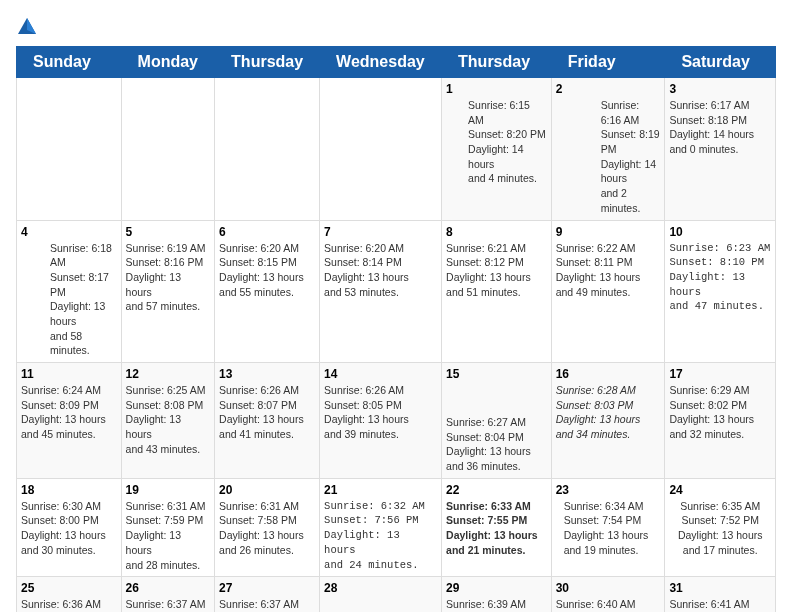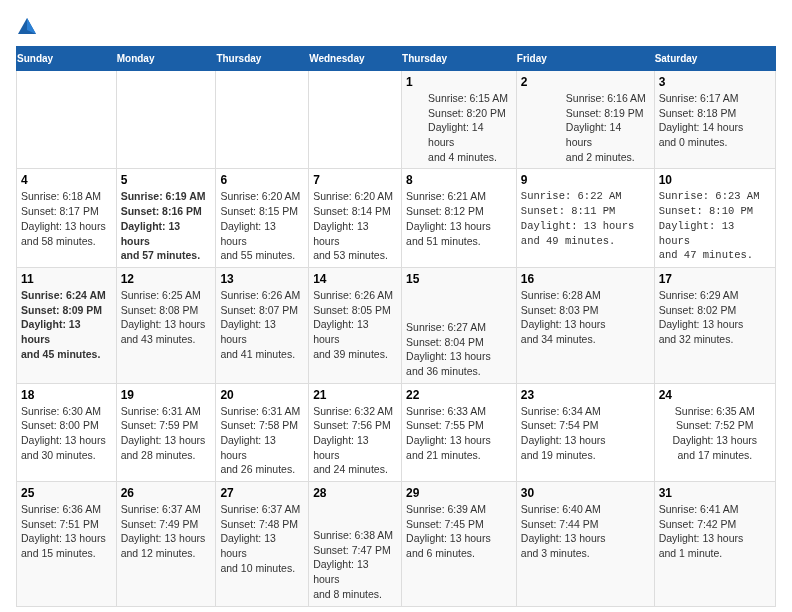--- a/index.html
+++ b/index.html
@@ -50,23 +50,23 @@
     table {
       width: 100%;
       border-collapse: collapse;
       font-size: 11px;
     }
     thead tr {
       background-color: #1a5fa8;
       color: #fff;
     }
     thead th {
-      padding: 6px 0;
+      padding: 6px 16px;
       text-align: left;
-      font-size: 10px;
+      font-size: 16px;
       font-weight: bold;
       border: 1px solid #1a5fa8;
     }
     tbody tr {
       border-bottom: 1px solid #ccc;
     }
     tbody td {
       vertical-align: top;
       padding: 4px 4px;
       border: 1px solid #ddd;
@@ -148,28 +148,28 @@
           <span class="day-number">3</span>
           <div class="day-info" style="white-space: pre-line;">Sunrise: 6:17 AM
 Sunset: 8:18 PM
 Daylight: 14 hours
 and 0 minutes.</div>
         </td>
       </tr>
       <tr>
         <td>
           <span class="day-number">4</span>
-          <div class="day-info" style="white-space: pre-line;">Sunrise: 6:18 AM
+          <div class="day-info" style="white-space: pre-line; margin-left: 29px;">Sunrise: 6:18 AM
 Sunset: 8:17 PM
 Daylight: 13 hours
 and 58 minutes.</div>
         </td>
         <td>
           <span class="day-number">5</span>
-          <div class="day-info" style="white-space: pre-line; font-weight: bold;">Sunrise: 6:19 AM
+          <div class="day-info" style="white-space: pre-line;">Sunrise: 6:19 AM
 Sunset: 8:16 PM
 Daylight: 13 hours
 and 57 minutes.</div>
         </td>
         <td>
           <span class="day-number">6</span>
           <div class="day-info" style="white-space: pre-line;">Sunrise: 6:20 AM
 Sunset: 8:15 PM
 Daylight: 13 hours
 and 55 minutes.</div>
@@ -183,37 +183,37 @@
         </td>
         <td>
           <span class="day-number">8</span>
           <div class="day-info" style="white-space: pre-line;">Sunrise: 6:21 AM
 Sunset: 8:12 PM
 Daylight: 13 hours
 and 51 minutes.</div>
         </td>
         <td>
           <span class="day-number">9</span>
-          <div class="day-info" style="white-space: pre-line; font-family: Liberation Mono, monospace;">Sunrise: 6:22 AM
+          <div class="day-info" style="white-space: pre-line;">Sunrise: 6:22 AM
 Sunset: 8:11 PM
 Daylight: 13 hours
 and 49 minutes.</div>
         </td>
         <td>
           <span class="day-number">10</span>
           <div class="day-info" style="white-space: pre-line; font-family: Liberation Mono, monospace;">Sunrise: 6:23 AM
 Sunset: 8:10 PM
 Daylight: 13 hours
 and 47 minutes.</div>
         </td>
       </tr>
       <tr>
         <td>
           <span class="day-number">11</span>
-          <div class="day-info" style="white-space: pre-line; font-weight: bold;">Sunrise: 6:24 AM
+          <div class="day-info" style="white-space: pre-line;">Sunrise: 6:24 AM
 Sunset: 8:09 PM
 Daylight: 13 hours
 and 45 minutes.</div>
         </td>
         <td>
           <span class="day-number">12</span>
           <div class="day-info" style="white-space: pre-line;">Sunrise: 6:25 AM
 Sunset: 8:08 PM
 Daylight: 13 hours
 and 43 minutes.</div>
@@ -234,21 +234,21 @@
         </td>
         <td>
           <span class="day-number">15</span>
           <div class="day-info" style="white-space: pre-line; margin-top: 34px;">Sunrise: 6:27 AM
 Sunset: 8:04 PM
 Daylight: 13 hours
 and 36 minutes.</div>
         </td>
         <td>
           <span class="day-number">16</span>
-          <div class="day-info" style="white-space: pre-line;">Sunrise: 6:28 AM
+          <div class="day-info" style="white-space: pre-line; font-style: italic;">Sunrise: 6:28 AM
 Sunset: 8:03 PM
 Daylight: 13 hours
 and 34 minutes.</div>
         </td>
         <td>
           <span class="day-number">17</span>
           <div class="day-info" style="white-space: pre-line;">Sunrise: 6:29 AM
 Sunset: 8:02 PM
 Daylight: 13 hours
 and 32 minutes.</div>
@@ -271,35 +271,35 @@
         </td>
         <td>
           <span class="day-number">20</span>
           <div class="day-info" style="white-space: pre-line;">Sunrise: 6:31 AM
 Sunset: 7:58 PM
 Daylight: 13 hours
 and 26 minutes.</div>
         </td>
         <td>
           <span class="day-number">21</span>
-          <div class="day-info" style="white-space: pre-line;">Sunrise: 6:32 AM
+          <div class="day-info" style="white-space: pre-line; font-family: Liberation Mono, monospace;">Sunrise: 6:32 AM
 Sunset: 7:56 PM
 Daylight: 13 hours
 and 24 minutes.</div>
         </td>
         <td>
           <span class="day-number">22</span>
-          <div class="day-info" style="white-space: pre-line;">Sunrise: 6:33 AM
+          <div class="day-info" style="white-space: pre-line; font-weight: bold;">Sunrise: 6:33 AM
 Sunset: 7:55 PM
 Daylight: 13 hours
 and 21 minutes.</div>
         </td>
         <td>
           <span class="day-number">23</span>
-          <div class="day-info" style="white-space: pre-line;">Sunrise: 6:34 AM
+          <div class="day-info" style="white-space: pre-line; margin-left: 8px;">Sunrise: 6:34 AM
 Sunset: 7:54 PM
 Daylight: 13 hours
 and 19 minutes.</div>
         </td>
         <td>
           <span class="day-number">24</span>
           <div class="day-info" style="white-space: pre-line; text-align: center;">Sunrise: 6:35 AM
 Sunset: 7:52 PM
 Daylight: 13 hours
 and 17 minutes.</div>

